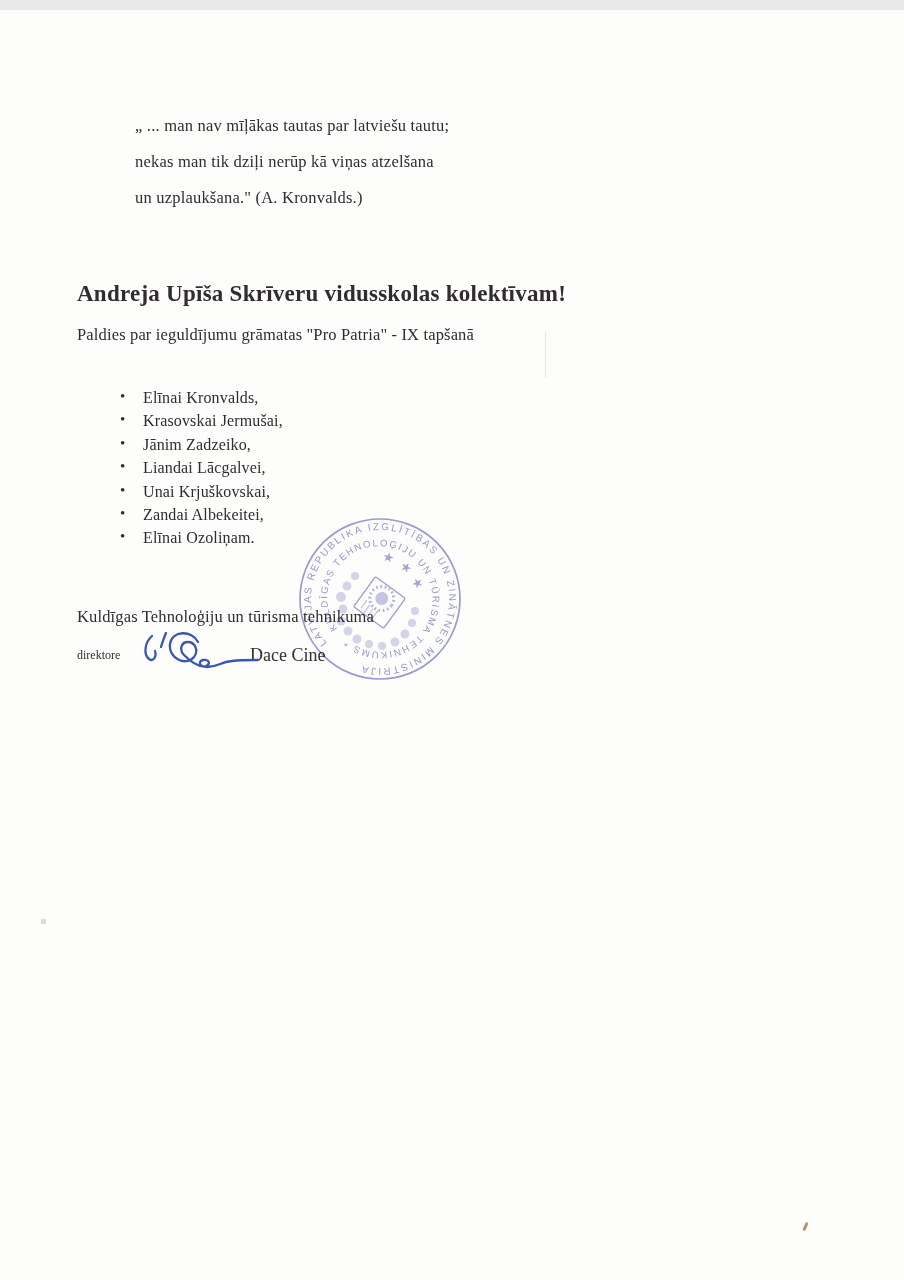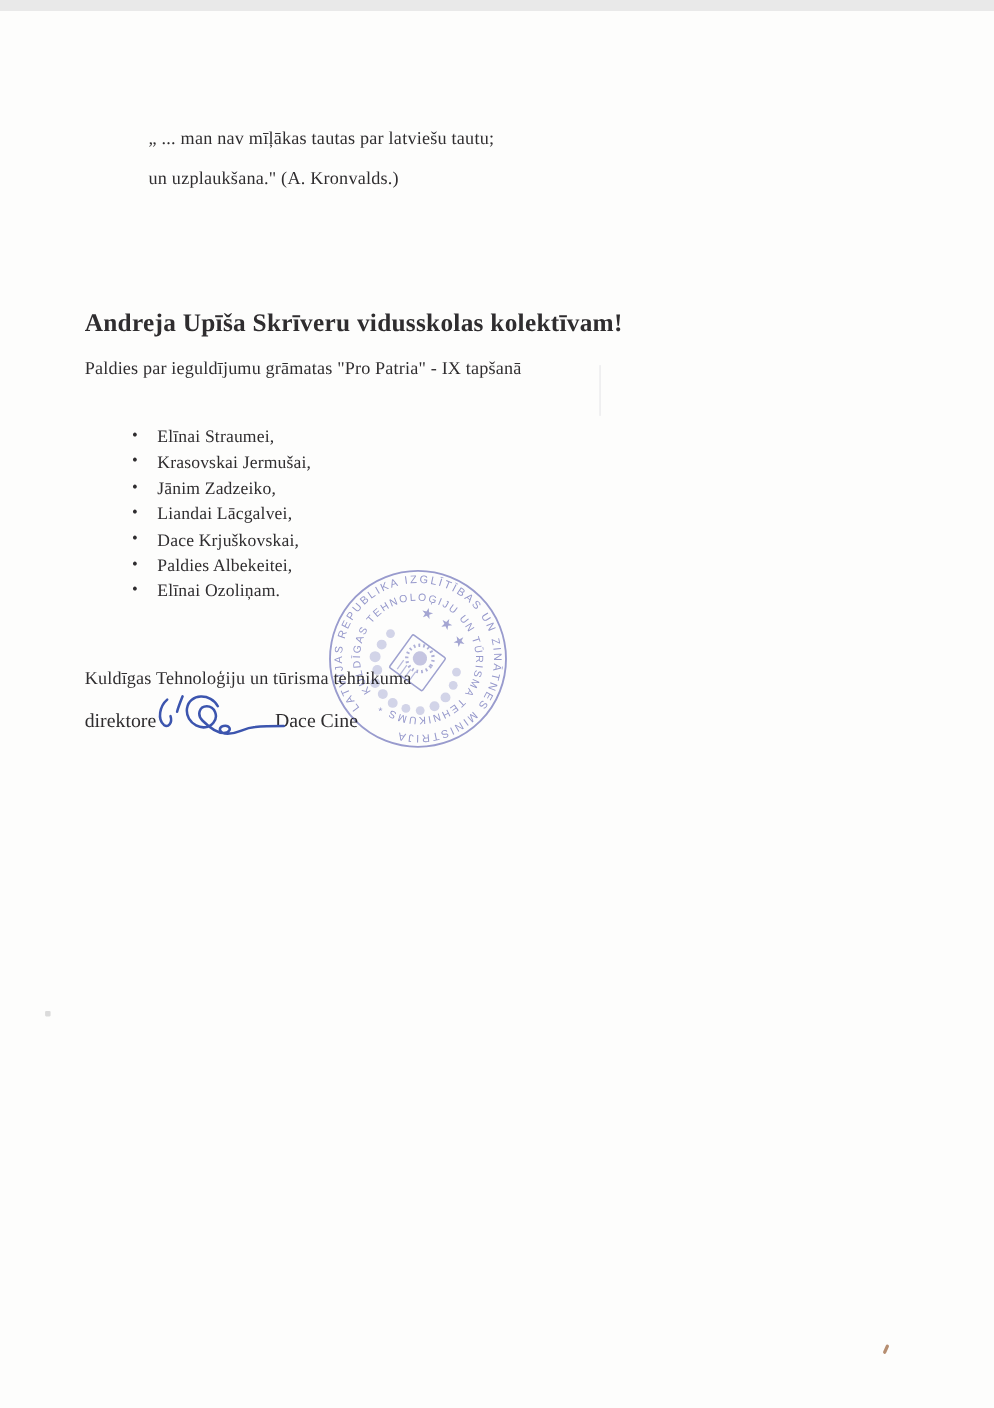--- a/index.html
+++ b/index.html
@@ -40,21 +40,21 @@
     position:absolute; left:0; top:-1px;
     font-size:15px;
   }
   .org-line {
     left:77px; top:593px;
     font-size:16.5px; line-height:27px;
     letter-spacing:0.15px;
   }
   .role-line {
     left:77px; top:632px;
-    font-size:18px; line-height:27px;
+    font-size:12px; line-height:27px;
   }
   .signer-name {
     left:250px; top:632px;
     font-size:18px; line-height:27px;
   }
 
   .signature-svg {
     left:136px; top:610px;
     width:124px; height:58px;
     color:#3c55ae;
@@ -86,36 +86,37 @@
     transform:rotate(24deg); opacity:0.85;
   }
 </style>
 </head>
 <body>
 
 <div class="page">
 
   <div class="abs quote-block">
     <div>„ ... man nav mīļākas tautas par latviešu tautu;</div>
+    <div>nekas man tik dziļi nerūp kā viņas atzelšana</div>
     <div>un uzplaukšana." (A. Kronvalds.)</div>
   </div>
 
   <div class="abs heading">Andreja Upīša Skrīveru vidusskolas kolektīvam!</div>
 
   <div class="abs intro-block">
     <div>Paldies par ieguldījumu grāmatas "Pro Patria" - IX tapšanā</div>
   </div>
 
   <ul class="abs recipient-list">
-    <li><span class="bullet">•</span><span>Elīnai Straumei,</span></li>
+    <li><span class="bullet">•</span><span>Elīnai Kronvalds,</span></li>
     <li><span class="bullet">•</span><span>Krasovskai Jermušai,</span></li>
     <li><span class="bullet">•</span><span>Jānim Zadzeiko,</span></li>
     <li><span class="bullet">•</span><span>Liandai Lācgalvei,</span></li>
-    <li><span class="bullet">•</span><span>Dace Krjuškovskai,</span></li>
-    <li><span class="bullet">•</span><span>Paldies Albekeitei,</span></li>
+    <li><span class="bullet">•</span><span>Unai Krjuškovskai,</span></li>
+    <li><span class="bullet">•</span><span>Zandai Albekeitei,</span></li>
     <li><span class="bullet">•</span><span>Elīnai Ozoliņam.</span></li>
   </ul>
 
   <div class="abs org-line">Kuldīgas Tehnoloģiju un tūrisma tehnikuma</div>
   <div class="abs role-line">direktore</div>
   <div class="abs signer-name">Dace Cine</div>
 
   <svg class="abs signature-svg" viewBox="0 0 124 58" fill="none" stroke="currentColor" stroke-width="2.3" stroke-linecap="round" stroke-linejoin="round">
     <path d="M16,16 C9,22 7,34 13,39 C17,42 21,37 19,31"></path>
     <path d="M30,13 C28,18 26,23 25,27"></path>

